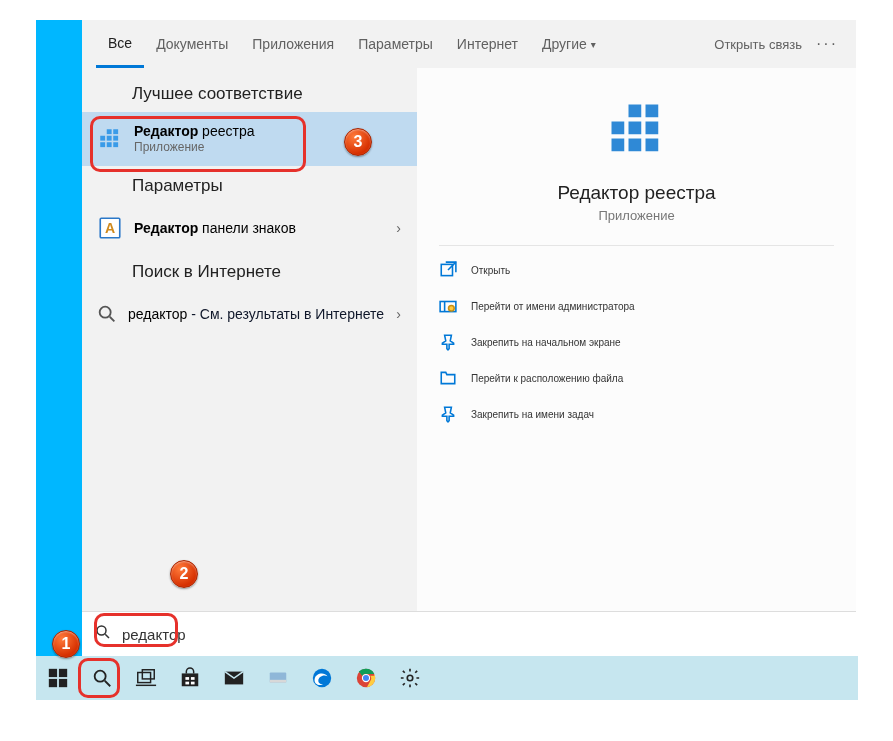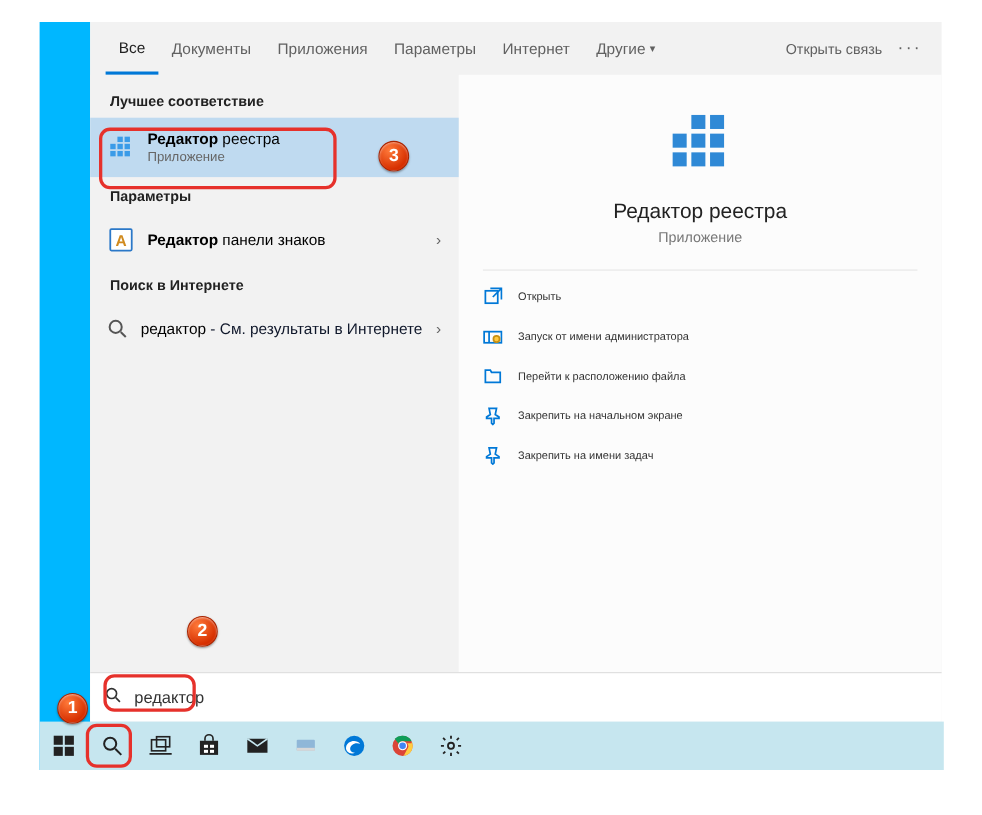--- a/index.html
+++ b/index.html
@@ -17,21 +17,21 @@
   .tab.active { color: #222; border-bottom: 3px solid #0078d7; font-weight: 500; }
   .tab .chev { margin-left: 4px; font-size: 10px; }
   .tabs-spacer { flex: 1; }
   .feedback { color: #616161; font-size: 13px; padding: 0 10px; cursor: pointer; }
   .more-dots { width: 30px; text-align: center; color: #616161; font-size: 16px; letter-spacing: 2px; cursor: pointer; }
 
   .content { flex: 1; display: flex; }
 
   
   .results { width: 335px; background: #f2f2f2; padding-top: 6px; }
-  .section-hdr { font-size: 13px; color: #222; font-weight: 700; padding: 10px 18px 8px; }
+  .section-hdr { font-size: 17px; color: #222; font-weight: 400; padding: 10px 18px 8px; margin-left: 32px; }
   .result-row { display: flex; align-items: center; padding: 10px 16px 10px 14px; cursor: pointer; position: relative; }
   .result-row.selected { background: #bfdaf0; }
   .ri { width: 28px; height: 28px; display: flex; align-items: center; justify-content: center; margin-right: 10px; flex-shrink: 0; }
   .ri svg { width: 26px; height: 26px; }
   .ri-search { width: 22px; }
   .rtxt { flex: 1; line-height: 1.3; font-size: 14px; }
   .rtxt .sub { font-size: 12px; color: #666; }
   .highlight { font-weight: 600; }
   .chev-right { color: #666; font-size: 14px; flex-shrink: 0; }
 
@@ -167,37 +167,37 @@
         <span>Открыть</span>
       </div>
       <div class="action">
         <span class="ai">
             <svg viewBox="0 0 16 16" fill="none" stroke="currentColor" stroke-width="1.4">
               <rect x="1" y="4" width="14" height="9"></rect>
               <path d="M5 4v9"></path>
               <circle cx="11" cy="10" r="2.5" fill="#ffc83d" stroke="#c79013"></circle>
             </svg>
           </span>
-        <span>Запуск от имени администратора</span>
+        <span>Перейти от имени администратора</span>
+      </div>
+      <div class="action">
+        <span class="ai">
+            <svg viewBox="0 0 16 16" fill="none" stroke="currentColor" stroke-width="1.4">
+              <path d="M5 2h6l-1 5 3 2v1H9v4l-1 1-1-1v-4H3v-1l3-2z"></path>
+            </svg>
+          </span>
+        <span>Закрепить на начальном экране</span>
       </div>
       <div class="action">
         <span class="ai">
             <svg viewBox="0 0 16 16" fill="none" stroke="currentColor" stroke-width="1.4">
               <path d="M2 3h4l1 2h7v8H2z"></path>
             </svg>
           </span>
         <span>Перейти к расположению файла</span>
-      </div>
-      <div class="action">
-        <span class="ai">
-            <svg viewBox="0 0 16 16" fill="none" stroke="currentColor" stroke-width="1.4">
-              <path d="M5 2h6l-1 5 3 2v1H9v4l-1 1-1-1v-4H3v-1l3-2z"></path>
-            </svg>
-          </span>
-        <span>Закрепить на начальном экране</span>
       </div>
       <div class="action">
         <span class="ai">
             <svg viewBox="0 0 16 16" fill="none" stroke="currentColor" stroke-width="1.4">
               <path d="M5 2h6l-1 5 3 2v1H9v4l-1 1-1-1v-4H3v-1l3-2z"></path>
             </svg>
           </span>
         <span>Закрепить на имени задач</span>
       </div>
     </div>

